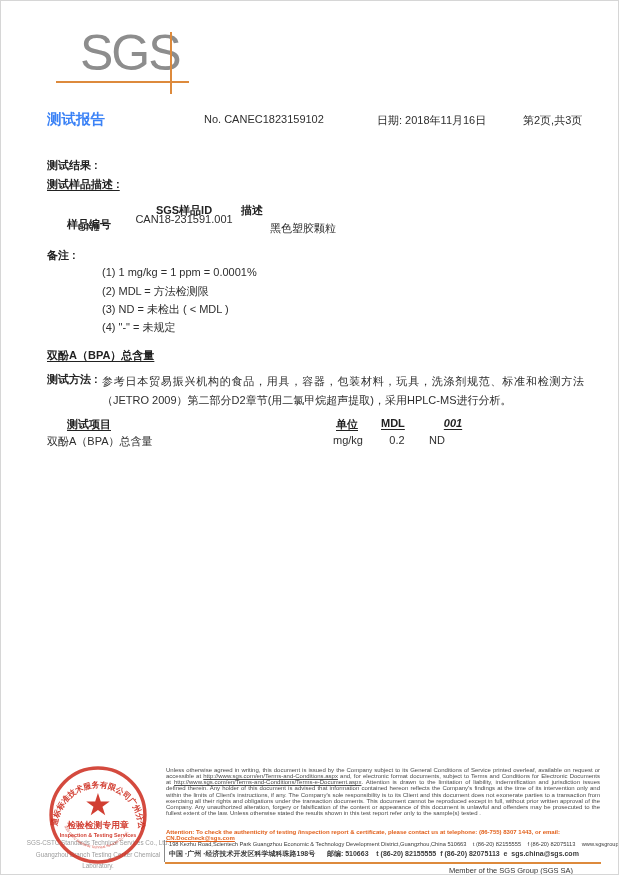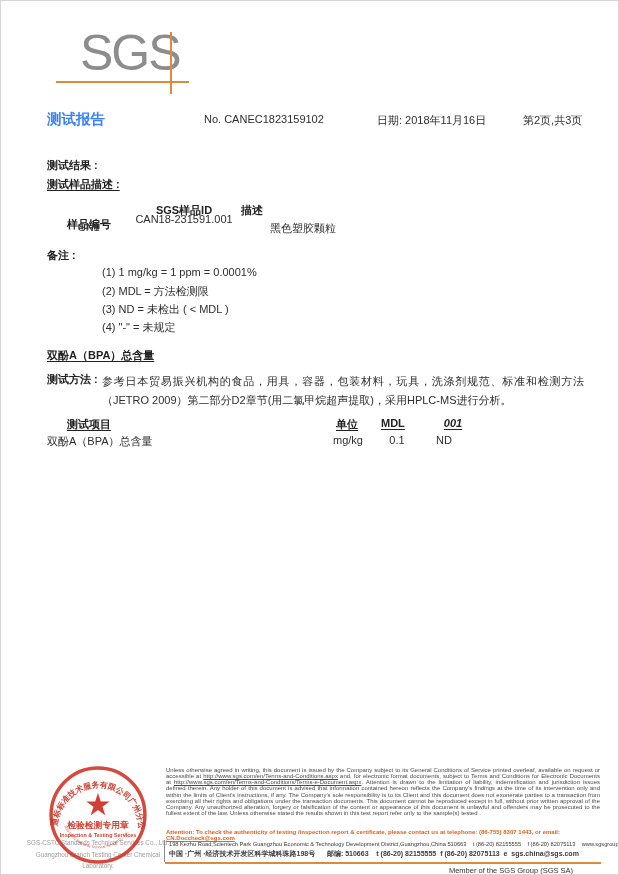--- a/index.html
+++ b/index.html
@@ -47,21 +47,21 @@
   
   .rt-head{font-size:11px;font-weight:bold;color:#222;margin-left:9px;}
   .rt-item-h{left:57px;top:416px;}
   .rt-unit-h{left:312px;top:416px;width:50px;text-align:center;}
   .rt-mdl-h{left:371px;top:416px;width:50px;text-align:left;}
   .rt-smp-h{left:418px;top:416px;width:50px;text-align:center;font-style:italic;}
   .rt-cell{font-size:11px;}
   .rt-item-v{left:46px;top:433px;}
   .rt-unit-v{left:312px;top:433px;width:50px;text-align:right;}
   .rt-mdl-v{left:371px;top:433px;width:50px;text-align:center;}
-  .rt-smp-v{left:418px;top:433px;width:50px;text-align:center;}
+  .rt-smp-v{left:428px;top:433px;width:50px;}
 
   
   .company-lines{left:24px;top:836px;width:146px;text-align:center;
                  font-size:6.3px;line-height:11.5px;color:#9c9c9c;}
   .stamp-svg{left:46px;top:763px;width:102px;height:102px;}
   .disclaimer{left:165px;top:766px;width:434px;font-size:6px;line-height:6.15px;
               text-align:justify;color:#4b4b4b;}
   .disclaimer a,.dl-link{color:#4b4b4b;text-decoration:underline;}
   .attention{left:165px;top:828px;width:434px;font-size:6px;line-height:6.3px;
              font-weight:bold;color:#e2611c;}
@@ -107,21 +107,21 @@
   <div class="abs label u bpa-heading">双酚A（BPA）总含量</div>
   <div class="abs label method-label">测试方法 :</div>
   <div class="abs method-text">参考日本贸易振兴机构的食品，用具，容器，包装材料，玩具，洗涤剂规范、标准和检测方法（JETRO 2009）第二部分D2章节(用二氯甲烷超声提取)，采用HPLC-MS进行分析。</div>
 
   <div class="abs rt-head u rt-item-h">测试项目</div>
   <div class="abs rt-head rt-unit-h"><span class="u">单位</span></div>
   <div class="abs rt-head rt-mdl-h"><span class="u">MDL</span></div>
   <div class="abs rt-head rt-smp-h"><span class="u">001</span></div>
   <div class="abs rt-cell rt-item-v">双酚A（BPA）总含量</div>
   <div class="abs rt-cell rt-unit-v">mg/kg</div>
-  <div class="abs rt-cell rt-mdl-v">0.1</div>
+  <div class="abs rt-cell rt-mdl-v">0.2</div>
   <div class="abs rt-cell rt-smp-v">ND</div>
 
   <div class="abs company-lines">
     <div>SGS-CSTC Standards Technical Services Co., Ltd.</div>
     <div>Guangzhou Branch Testing Center Chemical Laboratory.</div>
   </div>
 
   <svg class="abs stamp-svg" viewBox="0 0 100 100" font-family="Liberation Sans, DejaVu Sans, sans-serif">
     <defs>
       <path id="arcTop" d="M 10,63 A 40,40 0 1 1 90,63" fill="none"></path>

